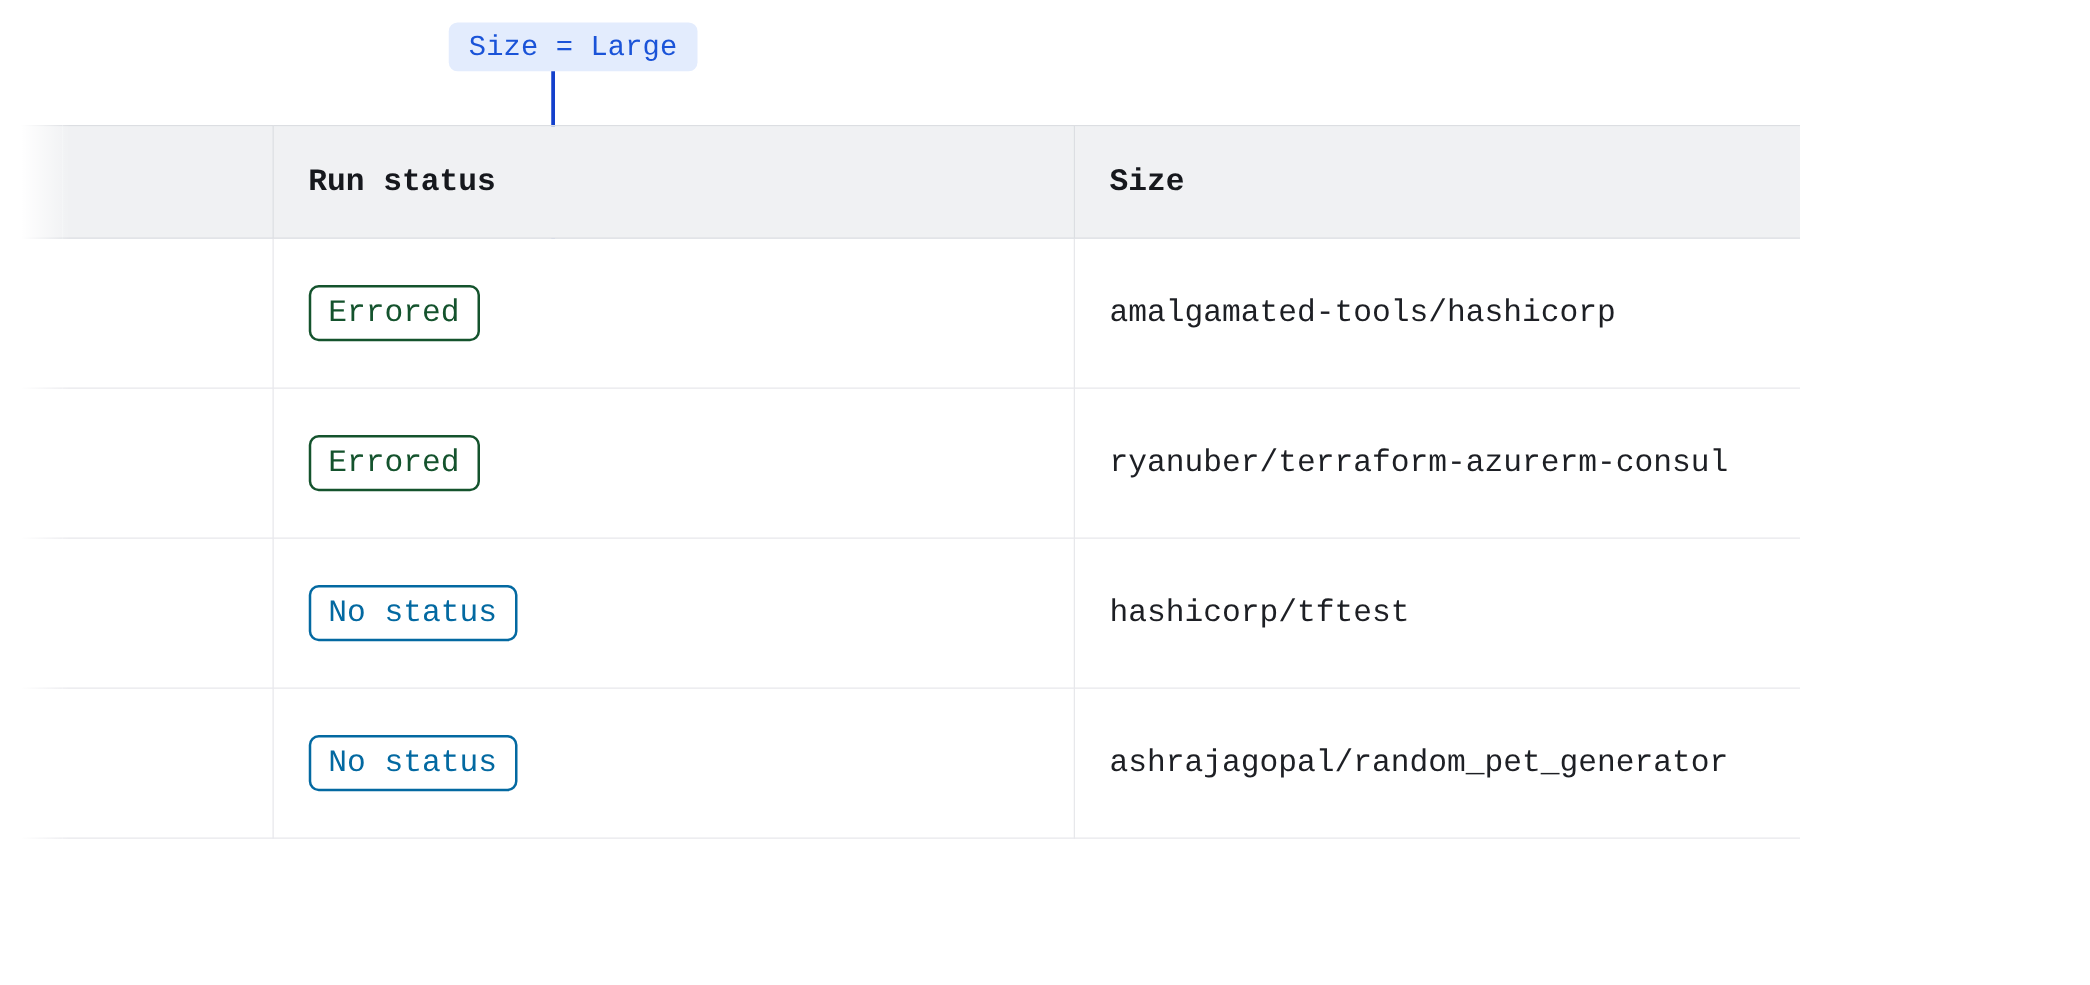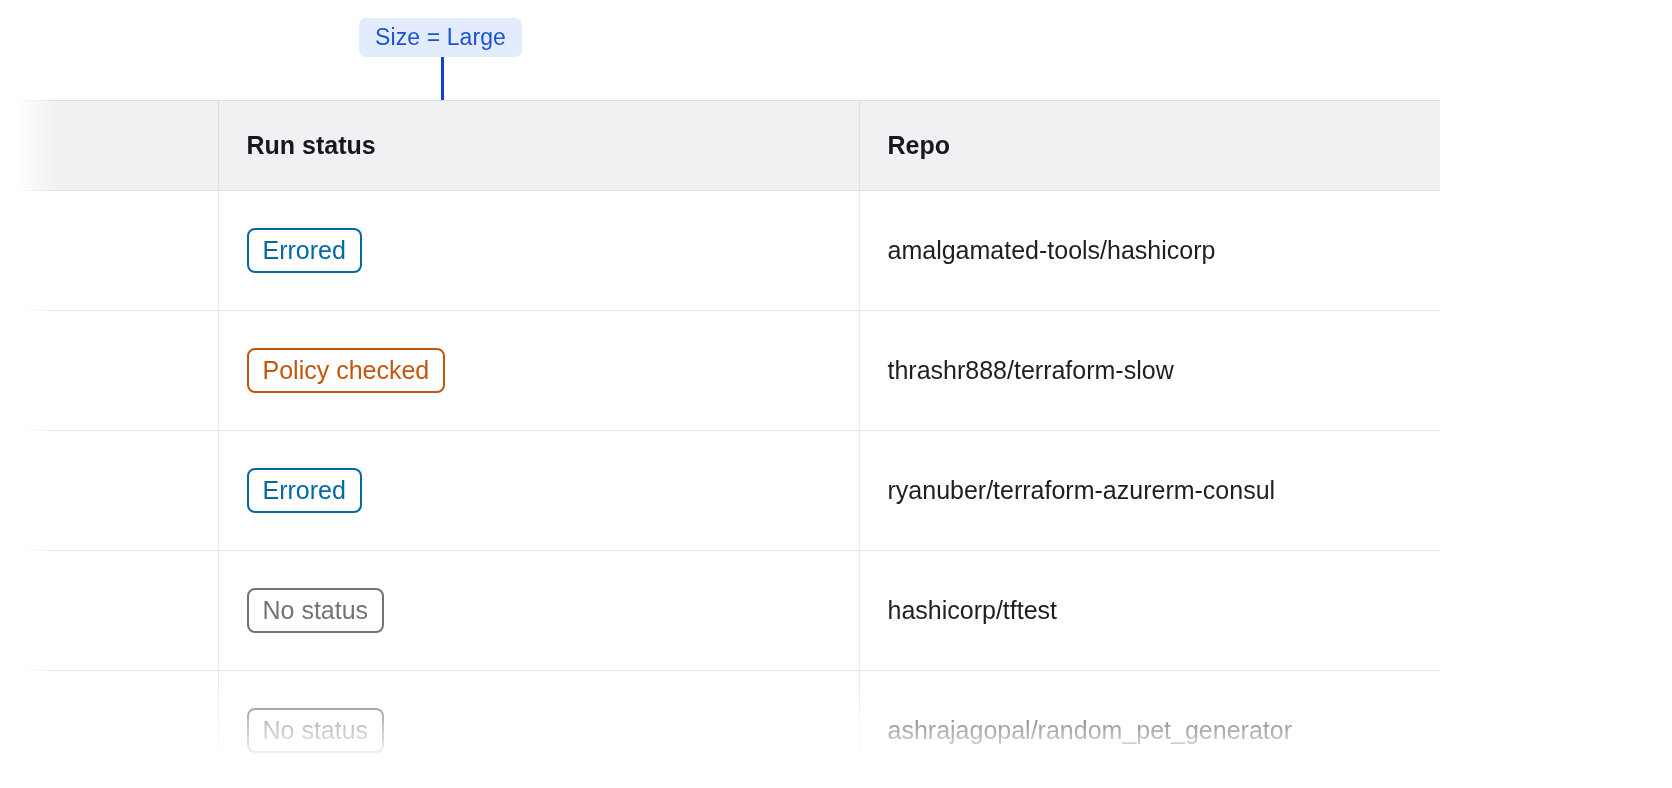--- a/index.html
+++ b/index.html
@@ -1,15 +1,15 @@
 <!DOCTYPE html>
 <html><head>
 <meta charset="utf-8">
 <style>
-  * { box-sizing: border-box; margin: 0; padding: 0; }
+  * { box-sizing: border-box; margin: 0; padding: 0; font-family: Liberation Mono, monospace; }
 
   html, body {
     width: 1672px;
     height: 788px;
     background: #ffffff;
     font-family: "Liberation Sans", sans-serif;
     overflow: hidden;
   }
 
   #root {
@@ -121,23 +121,23 @@
     height: 45px;
     padding: 0 14px;
     border: 2px solid currentColor;
     border-radius: 8px;
     font-size: 25px;
     line-height: 1;
     white-space: nowrap;
     background: #ffffff;
   }
 
-  .badge.errored        { color: #0369a1; }
+  .badge.errored        { color: #14532d; }
   .badge.policy-checked { color: #c2570c; }
-  .badge.no-status      { color: #737373; }
+  .badge.no-status      { color: #0369a1; }
 
   
   .fade-left, .fade-right {
     position: absolute;
     top: 0;
     width: 56px;
     height: 788px;
     pointer-events: none;
     z-index: 5;
   }
@@ -178,42 +178,35 @@
         <col class="c-blank">
         <col class="c-status">
         <col class="c-repo">
         <col class="c-end">
       </colgroup>
       <thead>
         <tr>
           <th class="spacer-head"></th>
           <th class="blank-head"></th>
           <th>Run status</th>
-          <th>Repo</th>
+          <th>Size</th>
           <th class="end-head"></th>
         </tr>
       </thead>
       <tbody id="tbody">
           <tr>
             <td class="spacer-cell"></td>
             <td class="blank-cell"></td>
             <td><span class="badge errored">Errored</span></td>
             <td>amalgamated-tools/hashicorp</td>
             <td class="end-cell"></td>
           </tr>
           <tr>
             <td class="spacer-cell"></td>
             <td class="blank-cell"></td>
-            <td><span class="badge policy-checked">Policy checked</span></td>
-            <td>thrashr888/terraform-slow</td>
-            <td class="end-cell"></td>
-          </tr>
-          <tr>
-            <td class="spacer-cell"></td>
-            <td class="blank-cell"></td>
             <td><span class="badge errored">Errored</span></td>
             <td>ryanuber/terraform-azurerm-consul</td>
             <td class="end-cell"></td>
           </tr>
           <tr>
             <td class="spacer-cell"></td>
             <td class="blank-cell"></td>
             <td><span class="badge no-status">No status</span></td>
             <td>hashicorp/tftest</td>
             <td class="end-cell"></td>

